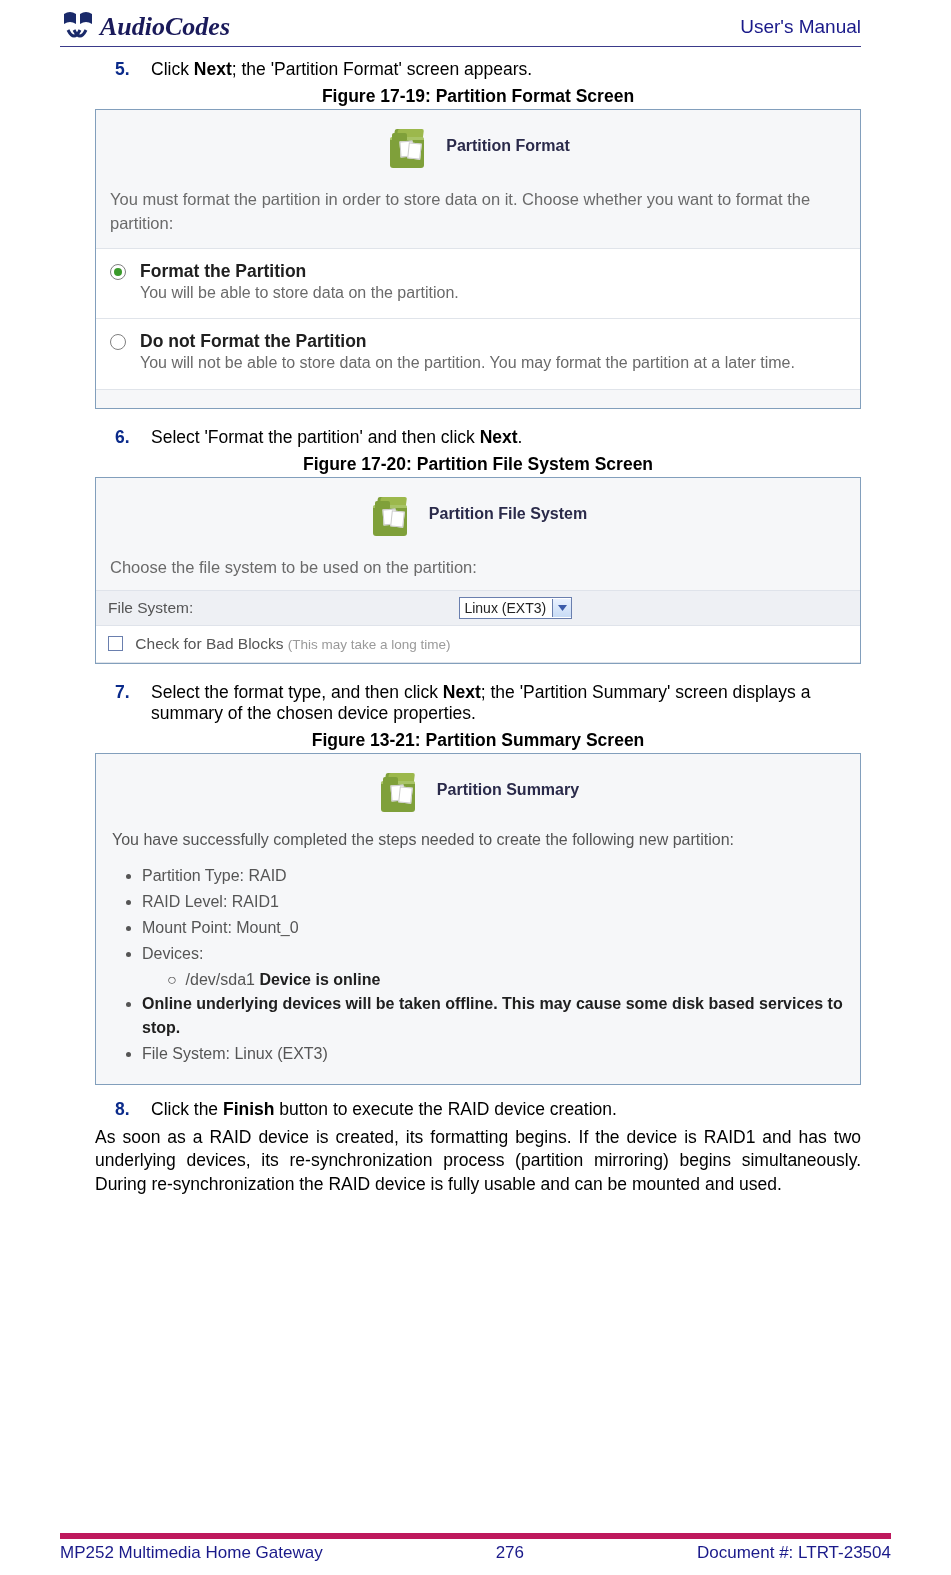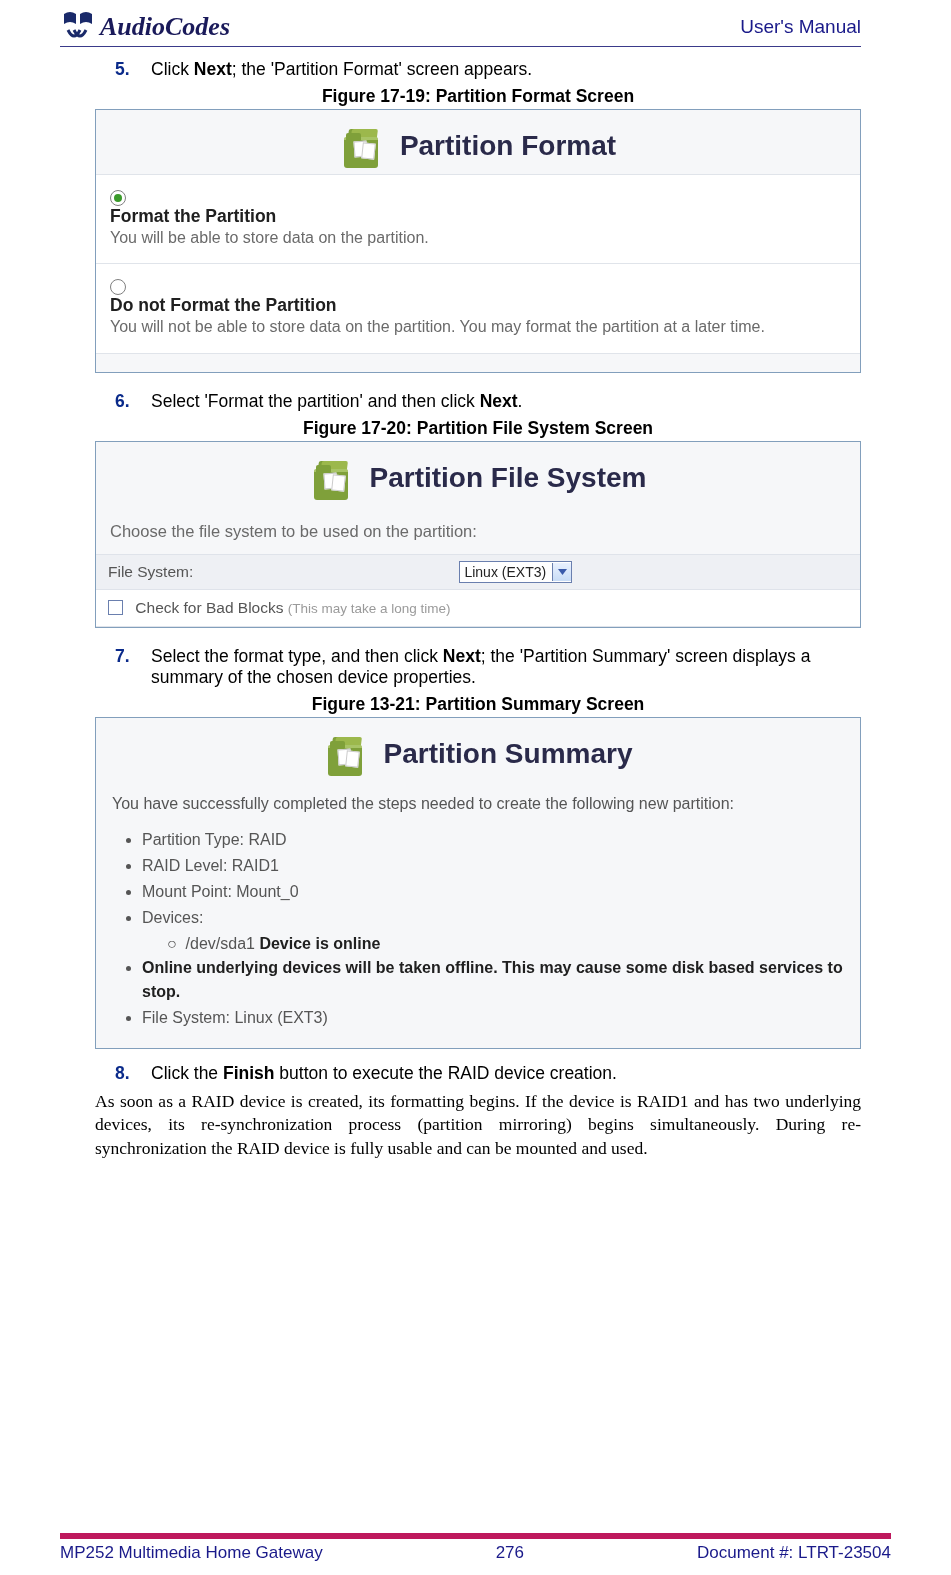--- a/index.html
+++ b/index.html
@@ -12,23 +12,23 @@
 .manual { color:#1a1a8a; font-size:19px; }
 .body { margin:10px 40px 0 75px; }
 .step { display:flex; margin:8px 0 2px 20px; }
 .step-num { color:#0a2a8a; font-weight:bold; min-width:36px; }
 .step-text { }
 .bold { font-weight:bold; }
 .fig-caption { text-align:center; font-weight:bold; margin:6px 0 2px 0; }
 .figure { border:1.5px solid #829fbc; background:#f6f7f9; margin:0 0 8px 0; }
 .fig-head { display:flex; align-items:center; justify-content:center; padding:14px 0 6px 0; }
 .fig-icon { width:50px; height:44px; position:relative; margin-right:10px; }
-.fig-title { font-size:28px; font-weight:bold; color:#2a2a4a; font-family:"Trebuchet MS", Arial, sans-serif; }
+.fig-title { font-size:16px; font-weight:bold; color:#2a2a4a; font-family:"Trebuchet MS", Arial, sans-serif; }
 .fig-intro { padding:14px 14px 12px 14px; color:#6a6a6a; font-family:"Trebuchet MS", Arial, sans-serif; font-size:16.5px; line-height:1.45; }
-.opt-row { border:1px solid #e0e4ea; border-left:none; border-right:none; background:#fff; padding:12px 14px 14px 14px; display:flex; column-gap:14px; align-items:flex-start; font-family:"Trebuchet MS", Arial, sans-serif;flex-direction:column; }
+.opt-row { border:1px solid #e0e4ea; border-left:none; border-right:none; background:#fff; padding:12px 14px 14px 14px; display:flex; column-gap:14px; align-items:flex-start; font-family:"Trebuchet MS", Arial, sans-serif; }
 .opt-row + .opt-row { border-top:none; }
 .radio { width:14px; height:14px; border:1px solid #808080; border-radius:50%; margin-top:3px; flex:0 0 auto; display:flex; align-items:center; justify-content:center; background:#fff; }
 .radio.checked::after { content:""; width:8px; height:8px; border-radius:50%; background:#3a9a2a; }
 .opt-title { font-weight:bold; color:#202020; font-size:17.5px; }
 .opt-sub { color:#6a6a6a; font-size:16px; line-height:1.4; }
 .fig-pad { height:18px; }
 
 .fs-table { width:100%; border-collapse:collapse; font-family:"Trebuchet MS", Arial, sans-serif; color:#555; font-size:15.5px; }
 .fs-row1 { background:#eef0f4; border-top:1px solid #dfe3ea; border-bottom:1px solid #dfe3ea; }
 .fs-row2 { background:#fff; border-bottom:1px solid #dfe3ea; }
@@ -39,21 +39,21 @@
 .sel-arrow { width:18px; height:18px; border-left:1px solid #6a7fae; display:flex; align-items:center; justify-content:center; background:linear-gradient(#e9f1ff,#c8dcf6); }
 .sel-arrow svg { display:block; }
 .cb { width:13px; height:13px; border:1px solid #6a7fae; display:inline-block; margin-right:8px; vertical-align:-2px; background:#fff; }
 .fs-hint { color:#9a9a9a; font-size:13.5px; }
 
 .sum-body { padding:10px 16px 16px 16px; font-family:"Trebuchet MS", Arial, sans-serif; color:#555; font-size:16px; line-height:1.5; }
 .sum-intro { margin-bottom:12px; }
 .sum-list { list-style:disc; margin:0 0 0 30px; padding:0; }
 .sum-list li { margin-bottom:2px; }
 .sub-o { margin-left:55px; }
-.para { text-align:justify; margin:6px 0 0 0; line-height:1.35;font-family:Liberation Serif, serif; }
+.para { text-align:justify; margin:6px 0 0 0; line-height:1.35; }
 
 .footer { position:absolute; bottom:12px; left:60px; right:60px; border-top:6px solid #be185d; padding-top:4px; display:flex; justify-content:space-between; color:#1a1a8a; font-size:17px; }
 
 .folder { position:relative; width:50px; height:44px; }
 .folder .back { position:absolute; left:10px; top:5px; width:26px; height:32px; background:#9cb84c; transform:skewX(-7deg); box-shadow:-3px 0 0 #7fa03a; border-radius:2px; }
 .folder .front { position:absolute; left:4px; top:13px; width:34px; height:28px; background:#7fa03a; border-radius:2px 2px 3px 3px; border-top:3px solid #a8c466; }
 .folder .front::before { content:""; position:absolute; left:2px; top:-7px; width:15px; height:7px; background:#7fa03a; border-radius:2px 2px 0 0; }
 .folder .tag { position:absolute; left:14px; top:17px; width:11px; height:14px; background:#fff; border:1px solid #ccc; transform:rotate(-4deg); }
 .folder .tag.t2 { left:22px; top:19px; transform:rotate(6deg); }
 </style>
@@ -92,20 +92,21 @@
         <div class="fig-icon">
           <div class="folder">
               <div class="back"></div>
               <div class="front"></div>
               <div class="tag"></div>
               <div class="tag t2"></div>
             </div>
         </div>
         <span class="fig-title">Partition Format</span>
       </div>
+      <div class="fig-intro">You must format the partition in order to store data on it. Choose whether you want to format the partition:</div>
       <div class="opt-row">
         <div class="radio checked"></div>
         <div>
           <div class="opt-title">Format the Partition</div>
           <div class="opt-sub">You will be able to store data on the partition.</div>
         </div>
       </div>
       <div class="opt-row">
         <div class="radio"></div>
         <div>

